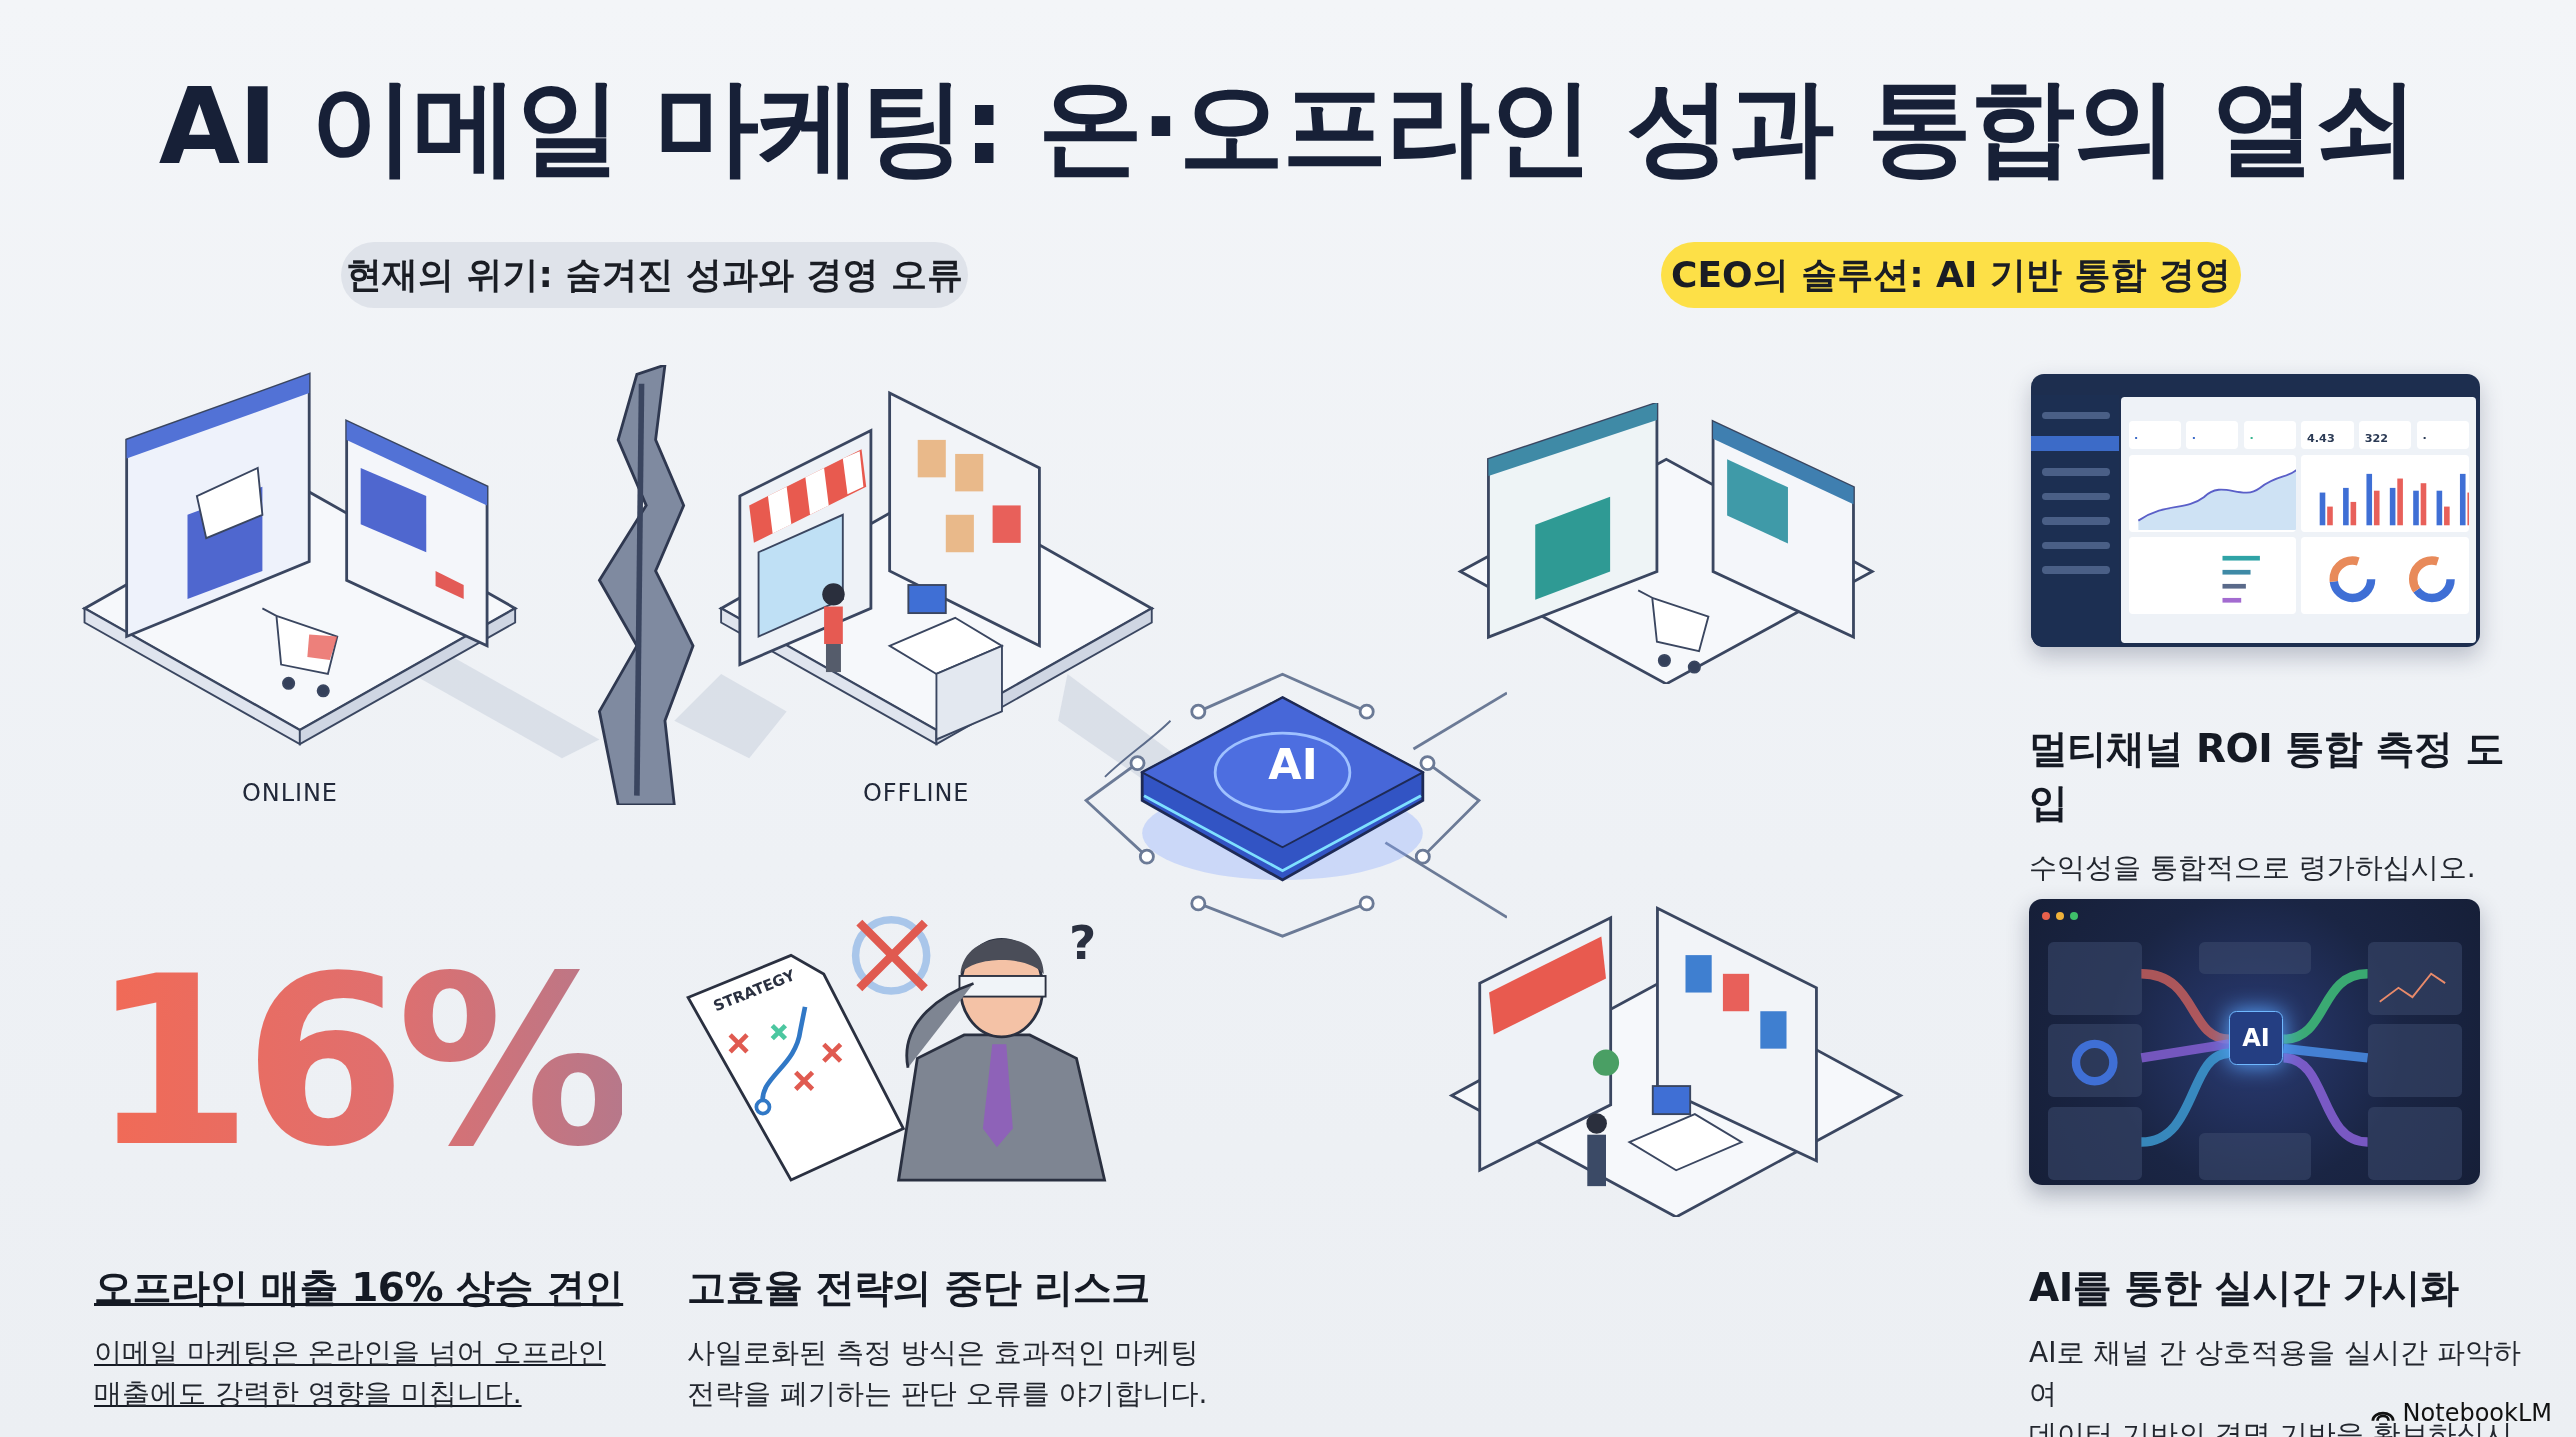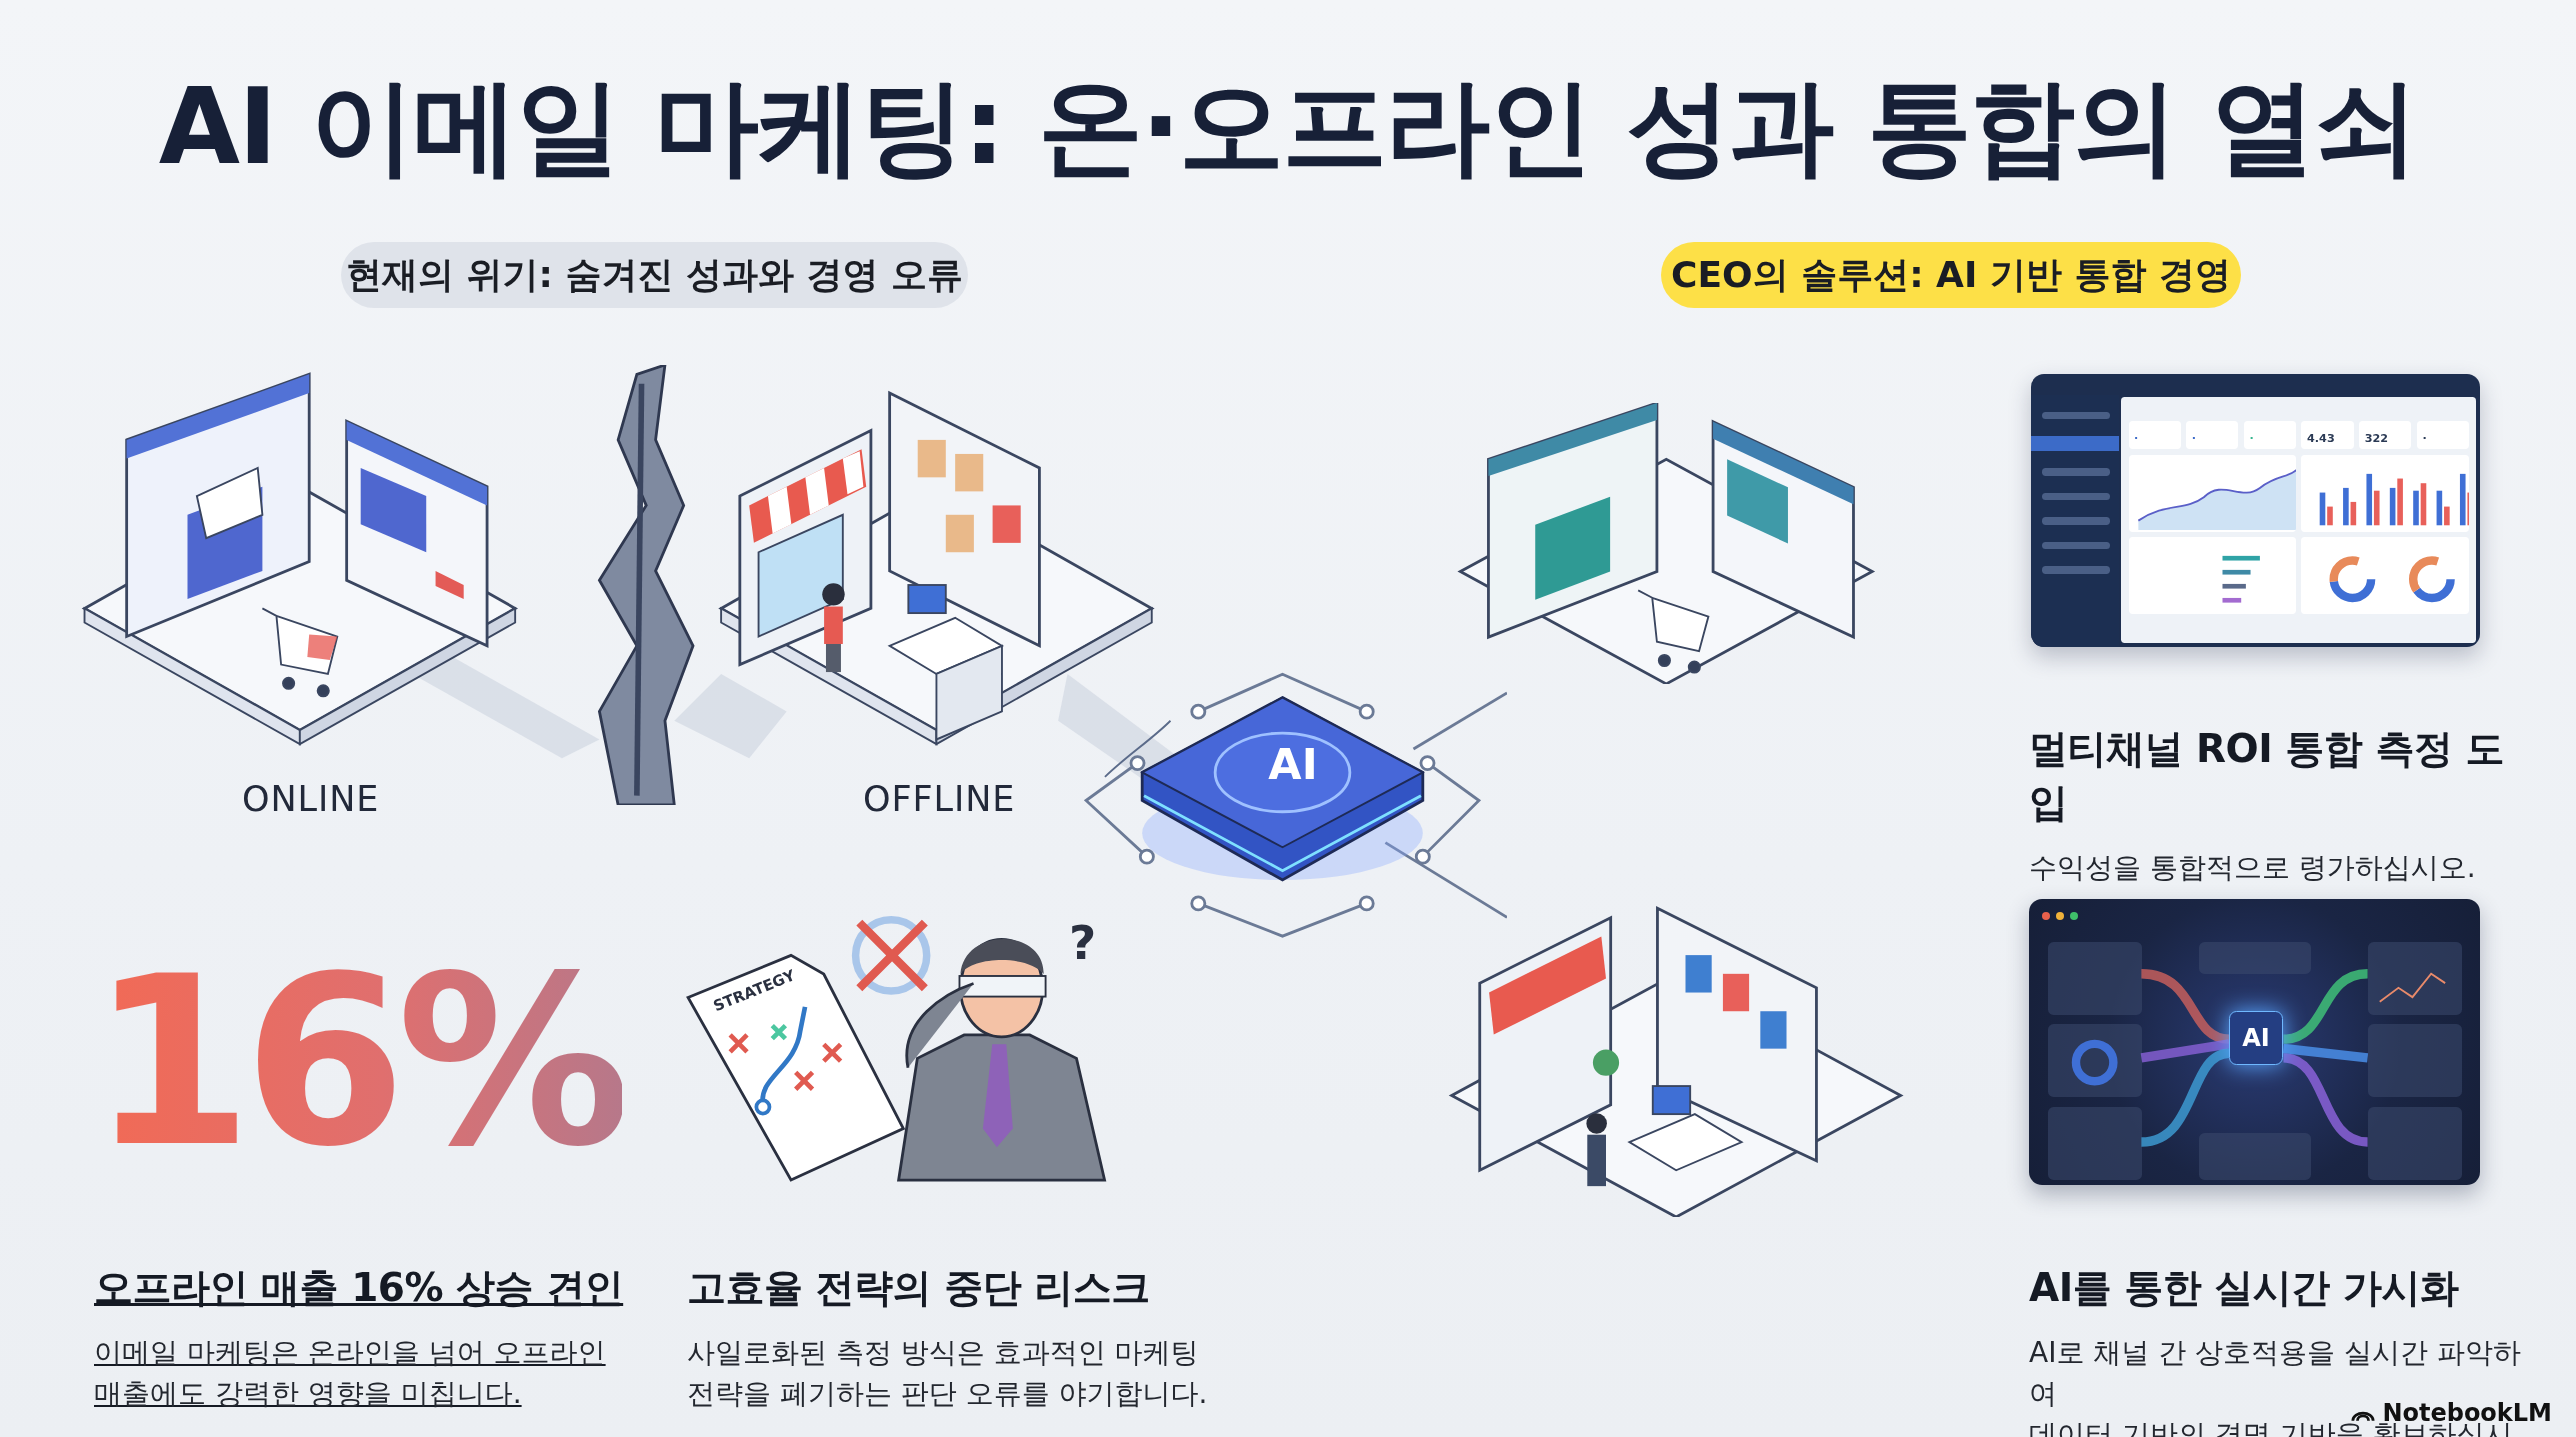--- a/index.html
+++ b/index.html
@@ -16,38 +16,38 @@
     font-size: 105px; font-weight: 900; color: #172037; letter-spacing: -1.9px;
     font-family: "DejaVu Sans", sans-serif;
   }
   .pill {
     height: 66px; border-radius: 37px; display: flex; align-items: center; justify-content: center;
     font-size: 36px; font-weight: 700; color: #1a1d24;
   }
   .pill.crisis { left: 341px; top: 242px; width: 627px; background: #dfe3ea; }
   .pill.solution { left: 1661px; top: 242px; width: 580px; background: #fde047; }
 
-  .label-caps { font-size: 35px; font-weight: 500; color: #22293a; letter-spacing: 0.9px; }
+  .label-caps { font-size: 24px; font-weight: 500; color: #22293a; letter-spacing: 0.9px; }
   .online-lbl { left: 242px; top: 779px; }
   .offline-lbl { left: 863px; top: 779px; }
 
   .stat-big {
     left: 90px; top: 945px; font-size: 234px; font-weight: 900; letter-spacing: -9.4px;
     background: linear-gradient(90deg, #f26a55 0%, #e06f6e 55%, #b7788a 100%);
     -webkit-background-clip: text; background-clip: text; color: transparent; line-height: 1;
   }
   .card-h { font-size: 39px; font-weight: 800; color: #151a24; letter-spacing: -0.5px; margin-top: 46px; }
   .card-p { font-size: 28px; line-height: 41px; color: #23272f; margin-top: 17px; }
   .card { width: 580px; }
   .c1 { left: 94px; top: 1215px; text-decoration: underline; }
   .c2 { left: 687px; top: 1215px; }
   .c3 { left: 2029px; top: 676px; width: 505px; }
   .c4 { left: 2029px; top: 1215px; width: 505px; }
 
-  .brand { right: 24px; bottom: 11.2px; font-size: 24px; font-weight: 700; color: #111; display:flex; align-items:center; gap:7.5px; }
+  .brand { right: 24px; bottom: 11.2px; font-size: 24px; font-weight: 400; color: #111; display:flex; align-items:center; gap:7.5px; }
 
   
   .dash1 {
     left: 2031px; top: 374px; width: 449px; height: 273px; border-radius: 13px;
     background: #1d2e4f; box-shadow: 0 9.4px 22.5px rgba(30,40,70,0.25); overflow: hidden;
   }
   .dash1 .side { position:absolute; left:0; top:20.6px; width:88px; bottom:0; background:#1c2f52; }
   .dash1 .side .it { height: 7.5px; margin: 17px 9.4px 0 11.2px; background:#4a5f86; border-radius:3.7px; }
   .dash1 .side .it.act { background:#3c6bc8; height: 15px; margin-left: 0; margin-right: 0; border-radius:0; }
   .dash1 .main { position:absolute; left:90px; top:22.5px; right:3.7px; bottom:3.7px; background:#eef2f7; border-radius:3.7px; padding:7.5px; }

